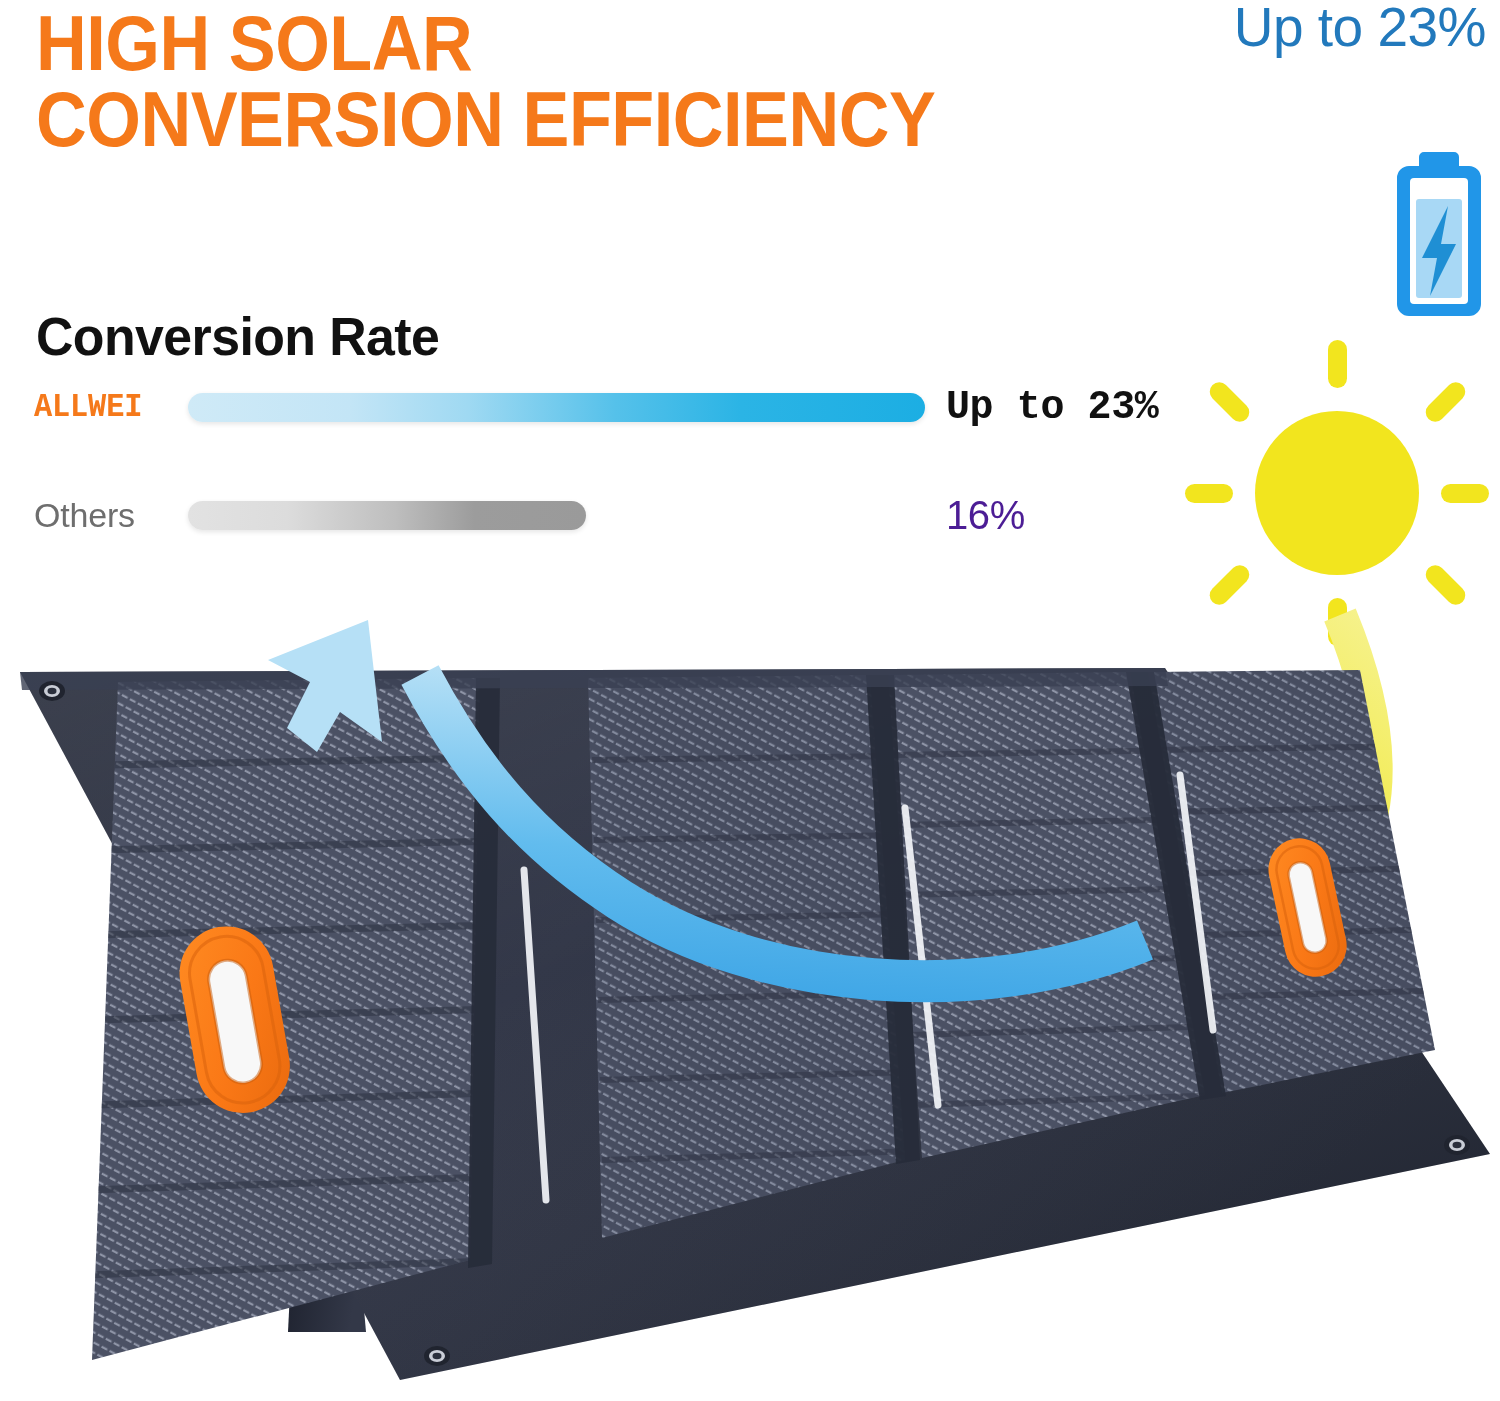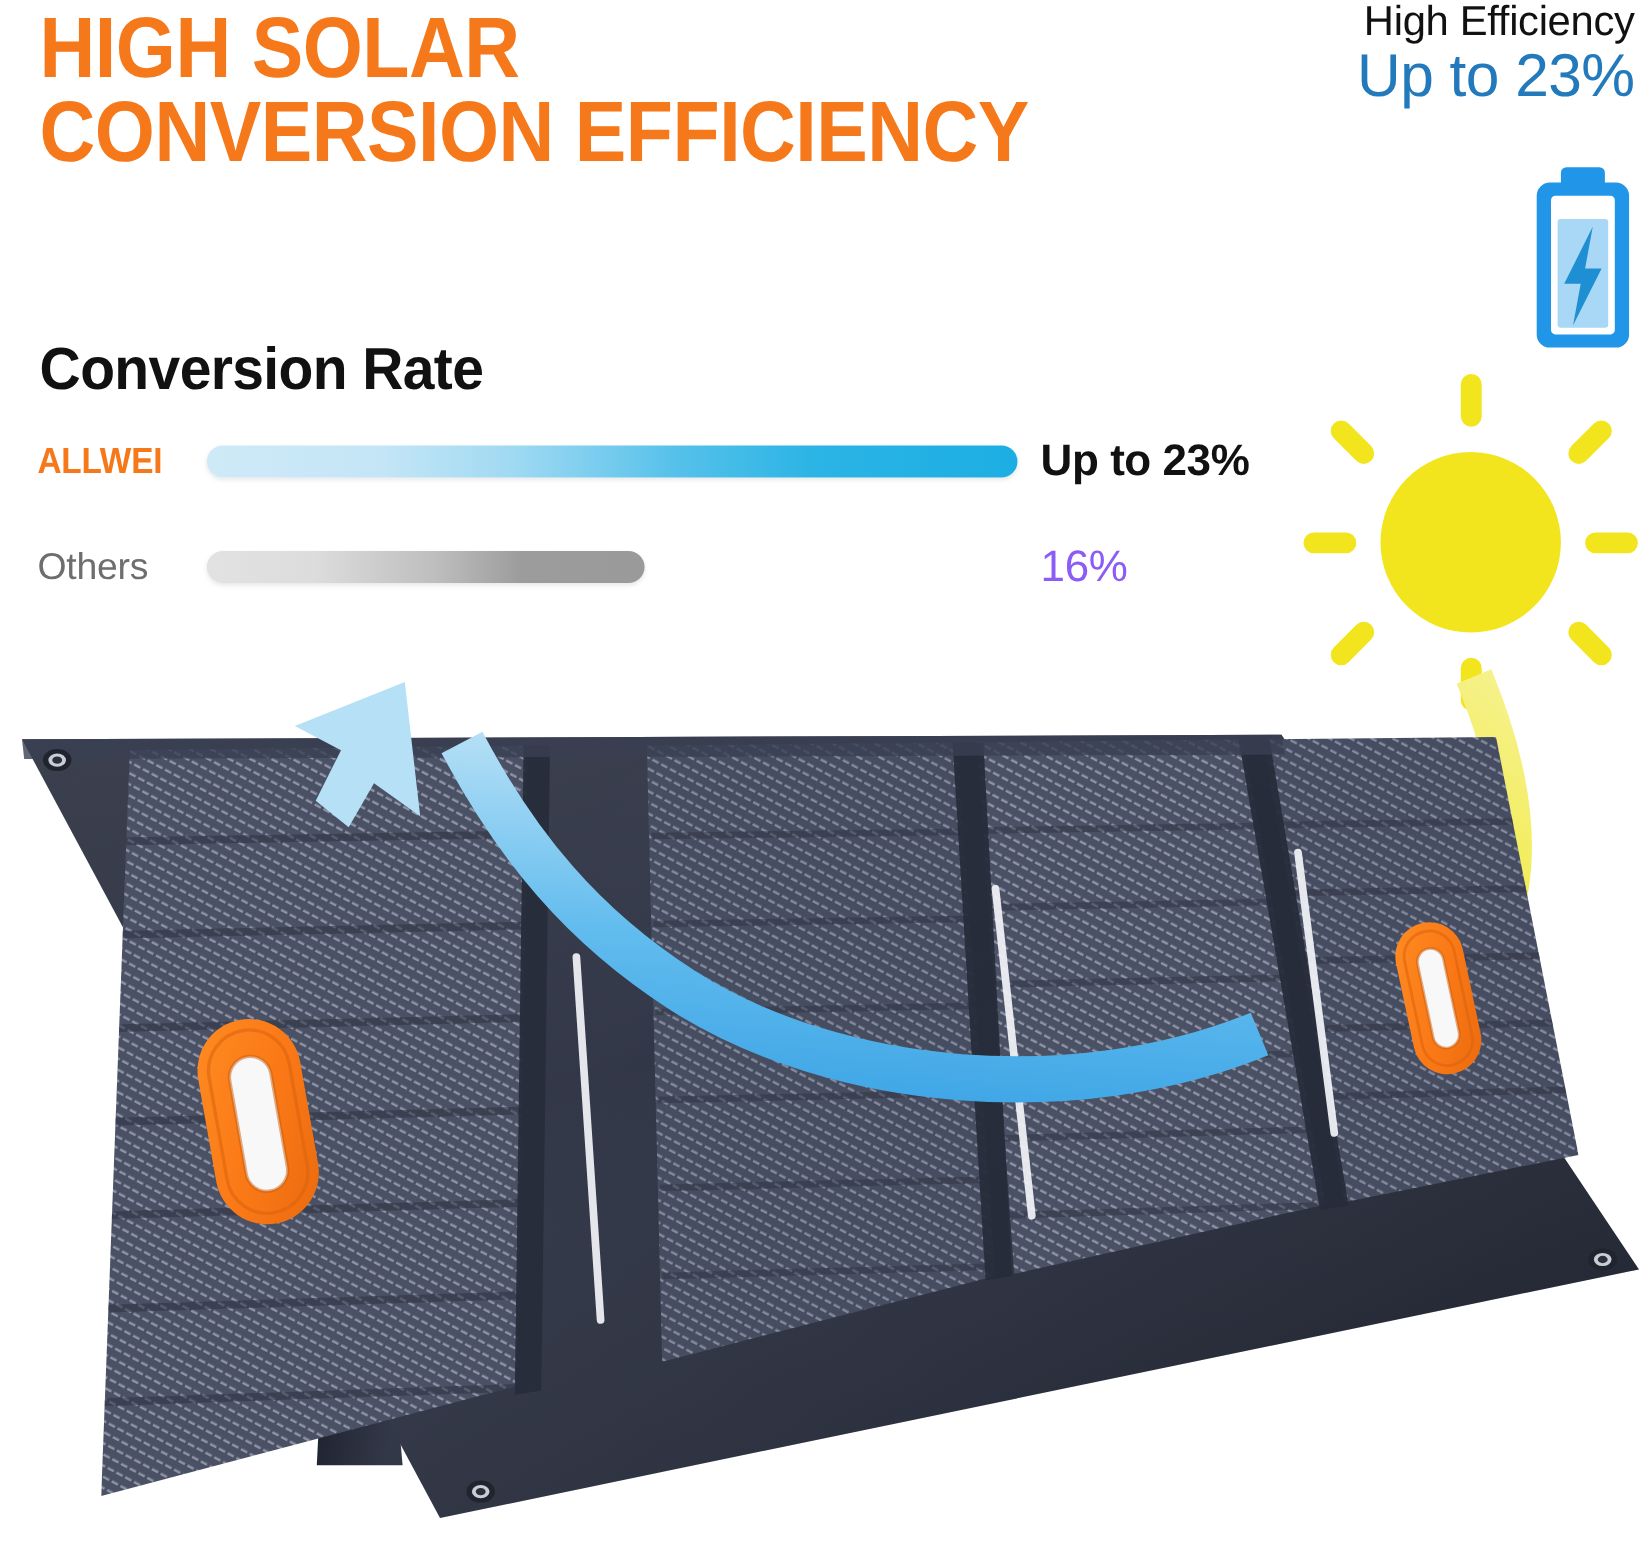--- a/index.html
+++ b/index.html
@@ -37,55 +37,54 @@
   
   #battery{position:absolute;left:1386px;top:146px;width:106px;height:176px;}
 
   
   #cr-title{
     position:absolute;left:36px;top:305px;
     font-size:54px;font-weight:700;color:#111111;letter-spacing:-0.6px;
     transform:scaleX(0.96);transform-origin:left top;
   }
   .row{position:absolute;left:0;width:1180px;height:46px;}
-  #row-allwei{top:396px;}
+  #row-allwei{top:384px;font-family:Liberation Mono, monospace;}
   #row-others{top:492px;}
   .row-name{
     position:absolute;left:34px;top:0;width:150px;height:46px;
     display:flex;align-items:center;
     font-size:33px;font-weight:700;letter-spacing:-0.2px;
   }
   #name-allwei{color:#F5791A;transform:scaleX(0.92);transform-origin:left center;}
   #name-others{color:#6E6E6E;font-weight:400;font-size:34px;transform:none;}
   .bar-track{position:absolute;left:188px;top:9px;height:29px;}
   .bar-fill{height:29px;border-radius:15px;}
   #bar-allwei{width:737px;background:linear-gradient(90deg,#CFEAF7 0%,#C3E5F6 22%,#9FD9F2 38%,#55C1EA 58%,#2BB4E5 75%,#1CAEE3 100%);
     box-shadow:0 2px 5px rgba(0,0,0,.10);}
   #bar-others{width:398px;background:linear-gradient(90deg,#E2E2E2 0%,#DCDCDC 25%,#BEBEBE 52%,#9C9C9C 72%,#9A9A9A 100%);
     box-shadow:0 2px 5px rgba(0,0,0,.10);}
   .bar-value{position:absolute;left:946px;top:0;height:46px;display:flex;align-items:center;font-size:40px;letter-spacing:-0.4px;}
   #val-allwei{color:#111111;font-weight:700;}
-  #val-others{color:#8b5cf6;font-weight:400;}
+  #val-others{color:#4c1d95;font-weight:400;}
 
   
   #sun{position:absolute;left:1160px;top:330px;width:340px;height:330px;}
 
   
   #photo{position:absolute;left:0px;top:560px;width:1500px;height:841px;}
 </style>
 </head>
 <body>
 
 <div class="stage">
 
   <div id="headline">HIGH SOLAR
 CONVERSION EFFICIENCY</div>
 
   <div id="eff-block">
-    <div id="eff-label">High Efficiency</div>
     <div id="eff-value">Up to 23%</div>
   </div>
 
   <svg id="battery" viewBox="0 0 106 176">
     <g>
       <path d="M38 6 h30 a5 5 0 0 1 5 5 v9 h10 a12 12 0 0 1 12 12 v126 a12 12 0 0 1 -12 12 h-60 a12 12 0 0 1 -12 -12 v-126 a12 12 0 0 1 12 -12 h10 v-9 a5 5 0 0 1 5 -5 z" fill="#2196E8"></path>
       <rect x="24" y="32" width="58" height="126" rx="4" fill="#ffffff"></rect>
       <rect x="30" y="53" width="46" height="99" rx="3" fill="#A8D8F5"></rect>
       <path d="M62 60 L36 112 L51 112 L44 150 L70 98 L55 98 Z" fill="#1F8FD4"></path>
     </g>

